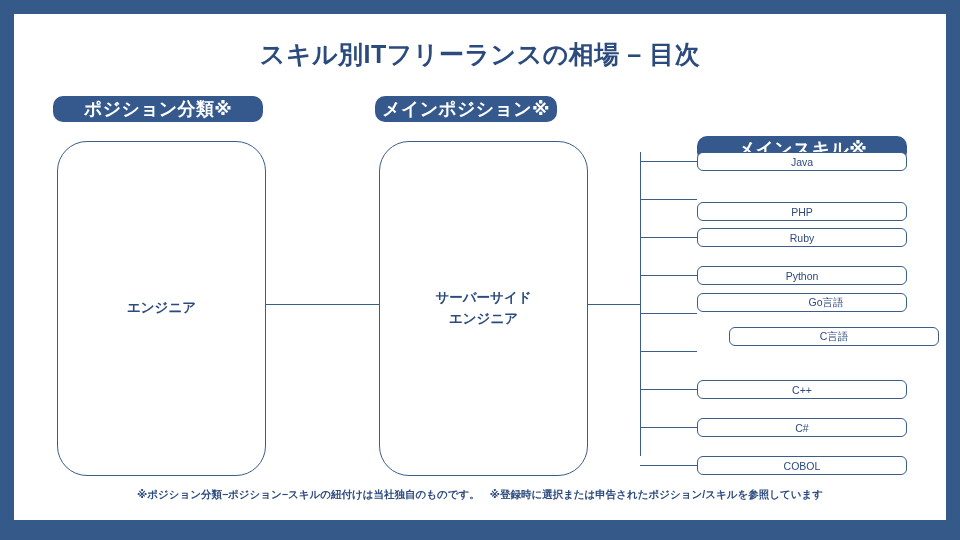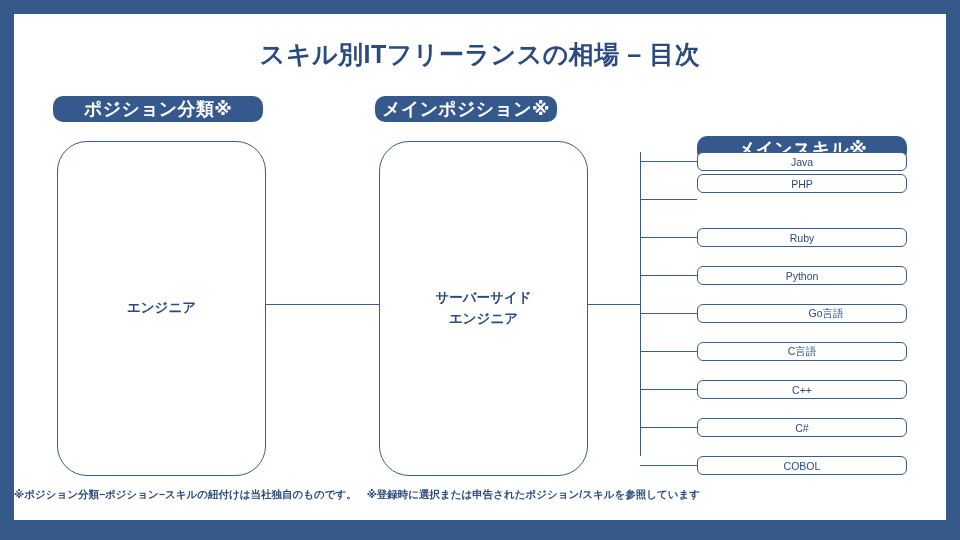--- a/index.html
+++ b/index.html
@@ -127,21 +127,21 @@
     height: 1px;
     background: #3b5d89;
   }
 
   
   #footnote {
     position: absolute;
     left: 0;
     bottom: 18px;
     width: 932px;
-    text-align: left;
+    text-align: center;
     font-size: 10.5px;
     font-weight: bold;
     color: #2b4a7d;
     white-space: nowrap;
   }
   #footnote span { display: inline; }
   #footnote .gap { display: inline-block; width: 10px; }
 </style>
 </head>
 <body>
@@ -169,37 +169,37 @@
     <div class="hline" id="conn-main"></div>
     <div class="hline" id="conn-tree-in"></div>
     <div class="vline" id="tree-trunk"></div>
 
     <div id="skill-list">
         <div class="skill-branch" style="top: 147px;"></div>
         <div class="skillbox" style="top: 138px;">
           <span>Java</span>
         </div>
         <div class="skill-branch" style="top: 185px;"></div>
-        <div class="skillbox" style="top: 160px; text-align: right;">
+        <div class="skillbox" style="top: 188px; text-align: right;">
           <span>PHP</span>
         </div>
         <div class="skill-branch" style="top: 223px;"></div>
         <div class="skillbox" style="top: 214px;">
           <span>Ruby</span>
         </div>
         <div class="skill-branch" style="top: 261px;"></div>
         <div class="skillbox" style="top: 252px;">
           <span>Python</span>
         </div>
         <div class="skill-branch" style="top: 299px;"></div>
-        <div class="skillbox" style="top: 290px; padding-left: 48px;">
+        <div class="skillbox" style="top: 279px; padding-left: 48px;">
           <span>Go言語</span>
         </div>
         <div class="skill-branch" style="top: 337px;"></div>
-        <div class="skillbox" style="top: 328px;">
+        <div class="skillbox" style="top: 313px; margin-left: 32px;">
           <span>C言語</span>
         </div>
         <div class="skill-branch" style="top: 375px;"></div>
         <div class="skillbox" style="top: 366px;">
           <span>C++</span>
         </div>
         <div class="skill-branch" style="top: 413px;"></div>
         <div class="skillbox" style="top: 404px;">
           <span>C#</span>
         </div>

